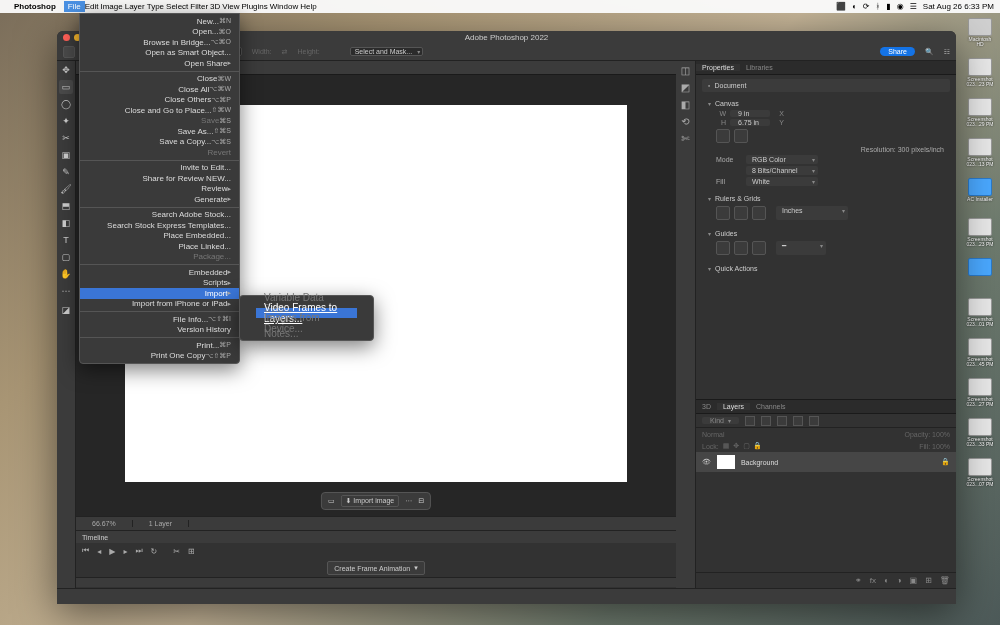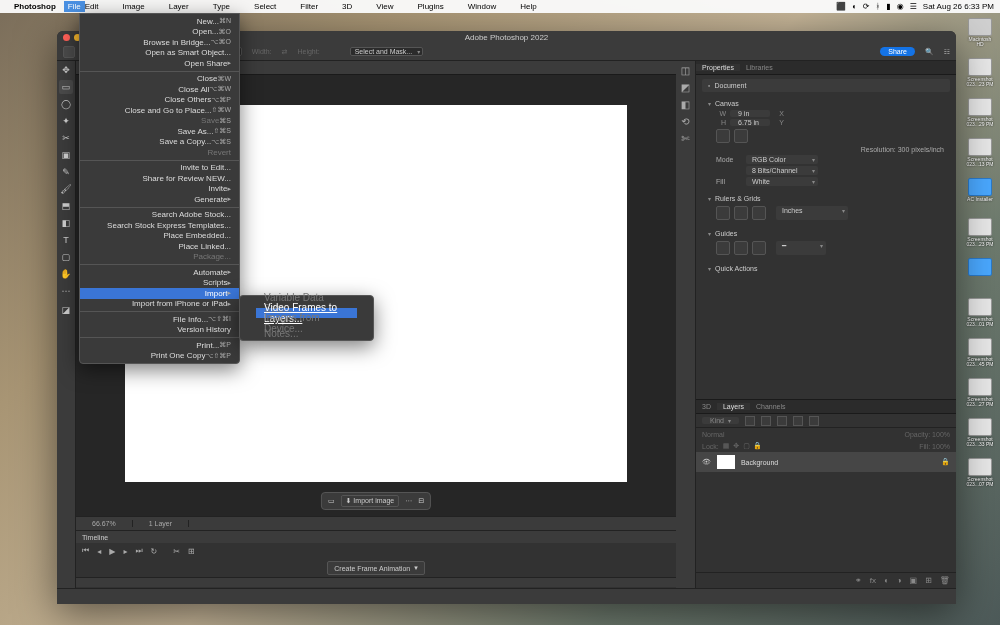--- a/index.html
+++ b/index.html
@@ -12,21 +12,21 @@
 }
 
 
 .menubar {
   position: absolute; top: 0; left: 0; right: 0; height: 13px;
   background: rgba(250,250,250,.96); display: flex; align-items: center;
   font-size: 8px; color: #000; padding: 0 6px; z-index: 100;
 }
 .menubar .apple { font-size: 9px; margin-right: 8px; }
 .menubar .app-name { font-weight: 600; margin-right: 8px; }
-.menubar .m-item { margin-right: 24px; cursor: default; }
+.menubar .m-item { margin-right: 2px; cursor: default; }
 .menubar .m-item.open { background:#4a90e2; color:#fff; padding:1px 4px; margin-right:0; }
 .menubar .spacer { flex: 1; }
 .menubar .status { display:flex; align-items:center; gap:6px; font-size:8px; }
 .menubar .status span { display:inline-block; }
 
 
 .desk-icons { position:absolute; right:6px; top:18px; display:flex; flex-direction:column; gap:8px; z-index:1; }
 .desk-icon { width:28px; height:32px; display:flex; flex-direction:column; align-items:center; }
 .desk-icon .thumb { width:24px; height:18px; background:#e8e8e8; border:1px solid #999; border-radius:2px; }
 .desk-icon .thumb.folder { background:#4aa8ff; border-color:#2a7acb; }
@@ -471,21 +471,21 @@
         <span>Revert</span>
       </div>
       <div class="sep"></div>
       <div class="mi">
         <span>Invite to Edit...</span>
       </div>
       <div class="mi">
         <span>Share for Review NEW...</span>
       </div>
       <div class="mi arrow">
-        <span>Invite</span>
+        <span>Review</span>
       </div>
       <div class="mi arrow">
         <span>Generate</span>
       </div>
       <div class="sep"></div>
       <div class="mi">
         <span>Search Adobe Stock...</span>
       </div>
       <div class="mi">
         <span>Search Stock Express Templates...</span>
@@ -494,21 +494,21 @@
         <span>Place Embedded...</span>
       </div>
       <div class="mi">
         <span>Place Linked...</span>
       </div>
       <div class="mi dis">
         <span>Package...</span>
       </div>
       <div class="sep"></div>
       <div class="mi arrow">
-        <span>Automate</span>
+        <span>Embedded</span>
       </div>
       <div class="mi arrow">
         <span>Scripts</span>
       </div>
       <div class="mi arrow sel">
         <span>Import</span>
       </div>
       <div class="mi arrow">
         <span>Import from iPhone or iPad</span>
       </div>

